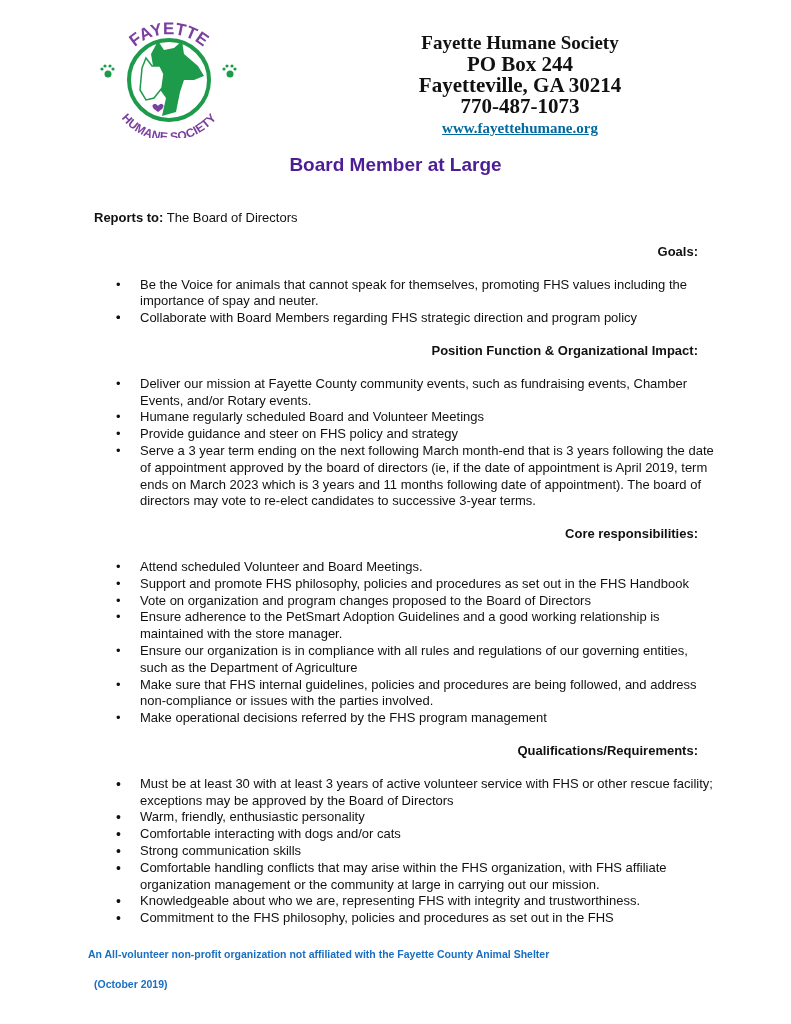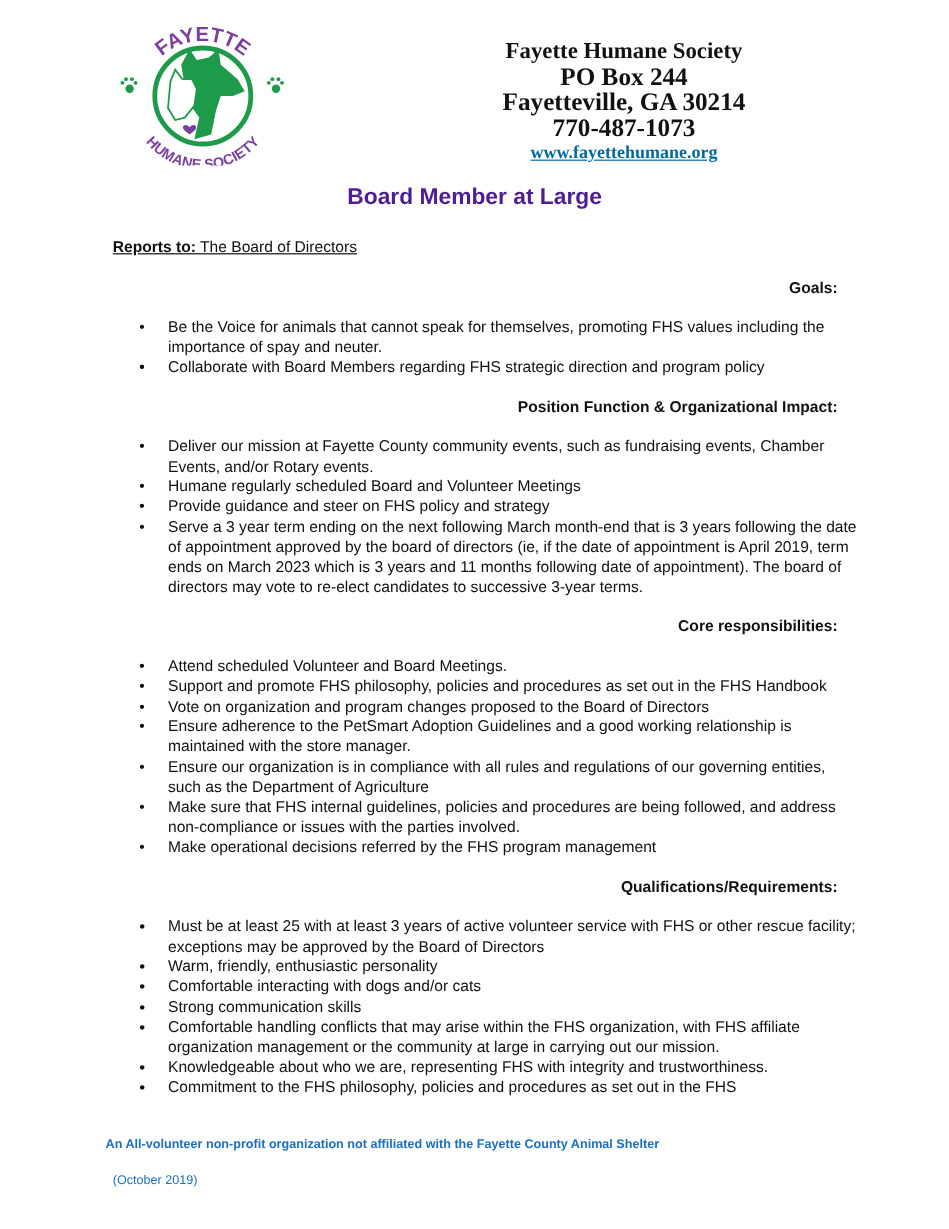--- a/index.html
+++ b/index.html
@@ -4,30 +4,30 @@
 <style>
   html, body { margin: 0; padding: 0; background: #ffffff; }
   body { width: 791px; height: 1024px; position: relative; overflow: hidden; font-family: "Liberation Sans", sans-serif; color: #111; }
   .logo { position: absolute; left: 96px; top: 14px; width: 146px; height: 124px; }
   .org-block { position: absolute; left: 400px; top: 32px; width: 240px; text-align: center; font-family: "Liberation Serif", serif; font-weight: bold; color: #111; }
   .org-name { font-size: 19px; line-height: 22px; }
   .org-line { font-size: 21px; line-height: 21px; }
   .org-link { font-size: 15px; line-height: 22px; color: #0369a1; text-decoration: underline; }
   .doc-title { position: absolute; left: 0; width: 791px; top: 154px; text-align: center; font-size: 19px; font-weight: bold; color: #4c1d95; }
   .content { position: absolute; left: 94px; top: 194px; width: 620px; font-size: 13px; line-height: 16.8px; }
-  .reports { margin: 4px 0 17px 0; text-decoration: underline; }
+  .reports { margin: 16px 0 17px 0; }
   .reports b { font-weight: bold; }
   .section-heading { font-weight: bold; margin: 16px; text-align: right; }
   ul { margin: 0 0 16px 0; padding: 0; list-style: none; }
   li { position: relative; padding-left: 46px; }
   li .bullet { position: absolute; left: 22px; top: 0; }
   .quals-heading { margin-left: 3px; }
   .quals li .bullet { left: 22px; font-size: 14px; }
   .footer-note { position: absolute; left: 88px; top: 948px; font-size: 10.5px; font-weight: bold; color: #1b6fc2; }
-  .footer-date { position: absolute; left: 94px; top: 978px; font-size: 10.5px; font-weight: normal; color: #1b6fc2; }
+  .footer-date { position: absolute; left: 94px; top: 978px; font-size: 10.5px; font-weight: bold; color: #1b6fc2; }
 </style>
 </head>
 <body>
 
 <div class="logo">
   <svg width="146" height="124" viewBox="0 0 146 124">
     <defs>
       <path id="topArc" d="M 22 62 A 52 52 0 0 1 124 62"></path>
       <path id="botArc" d="M 12 66 A 61 61 0 0 0 134 66"></path>
     </defs>
@@ -103,21 +103,21 @@
       <li><span class="bullet">•</span><span>Ensure adherence to the PetSmart Adoption Guidelines and a good working relationship is maintained with the store manager.</span></li>
       <li><span class="bullet">•</span><span>Ensure our organization is in compliance with all rules and regulations of our governing entities, such as the Department of Agriculture</span></li>
       <li><span class="bullet">•</span><span>Make sure that FHS internal guidelines, policies and procedures are being followed, and address non-compliance or issues with the parties involved.</span></li>
       <li><span class="bullet">•</span><span>Make operational decisions referred by the FHS program management</span></li>
     </ul>
   </div>
 
   <div class="quals">
     <p class="section-heading quals-heading">Qualifications/Requirements:</p>
     <ul>
-      <li><span class="bullet">•</span><span>Must be at least 25 with at least 3 years of active volunteer service with FHS or other rescue facility; exceptions may be approved by the Board of Directors</span></li>
+      <li><span class="bullet">•</span><span>Must be at least 30 with at least 3 years of active volunteer service with FHS or other rescue facility; exceptions may be approved by the Board of Directors</span></li>
       <li><span class="bullet">•</span><span>Warm, friendly, enthusiastic personality</span></li>
       <li><span class="bullet">•</span><span>Comfortable interacting with dogs and/or cats</span></li>
       <li><span class="bullet">•</span><span>Strong communication skills</span></li>
       <li><span class="bullet">•</span><span>Comfortable handling conflicts that may arise within the FHS organization, with FHS affiliate organization management or the community at large in carrying out our mission.</span></li>
       <li><span class="bullet">•</span><span>Knowledgeable about who we are, representing FHS with integrity and trustworthiness.</span></li>
       <li><span class="bullet">•</span><span>Commitment to the FHS philosophy, policies and procedures as set out in the FHS</span></li>
     </ul>
   </div>
 </div>
 

